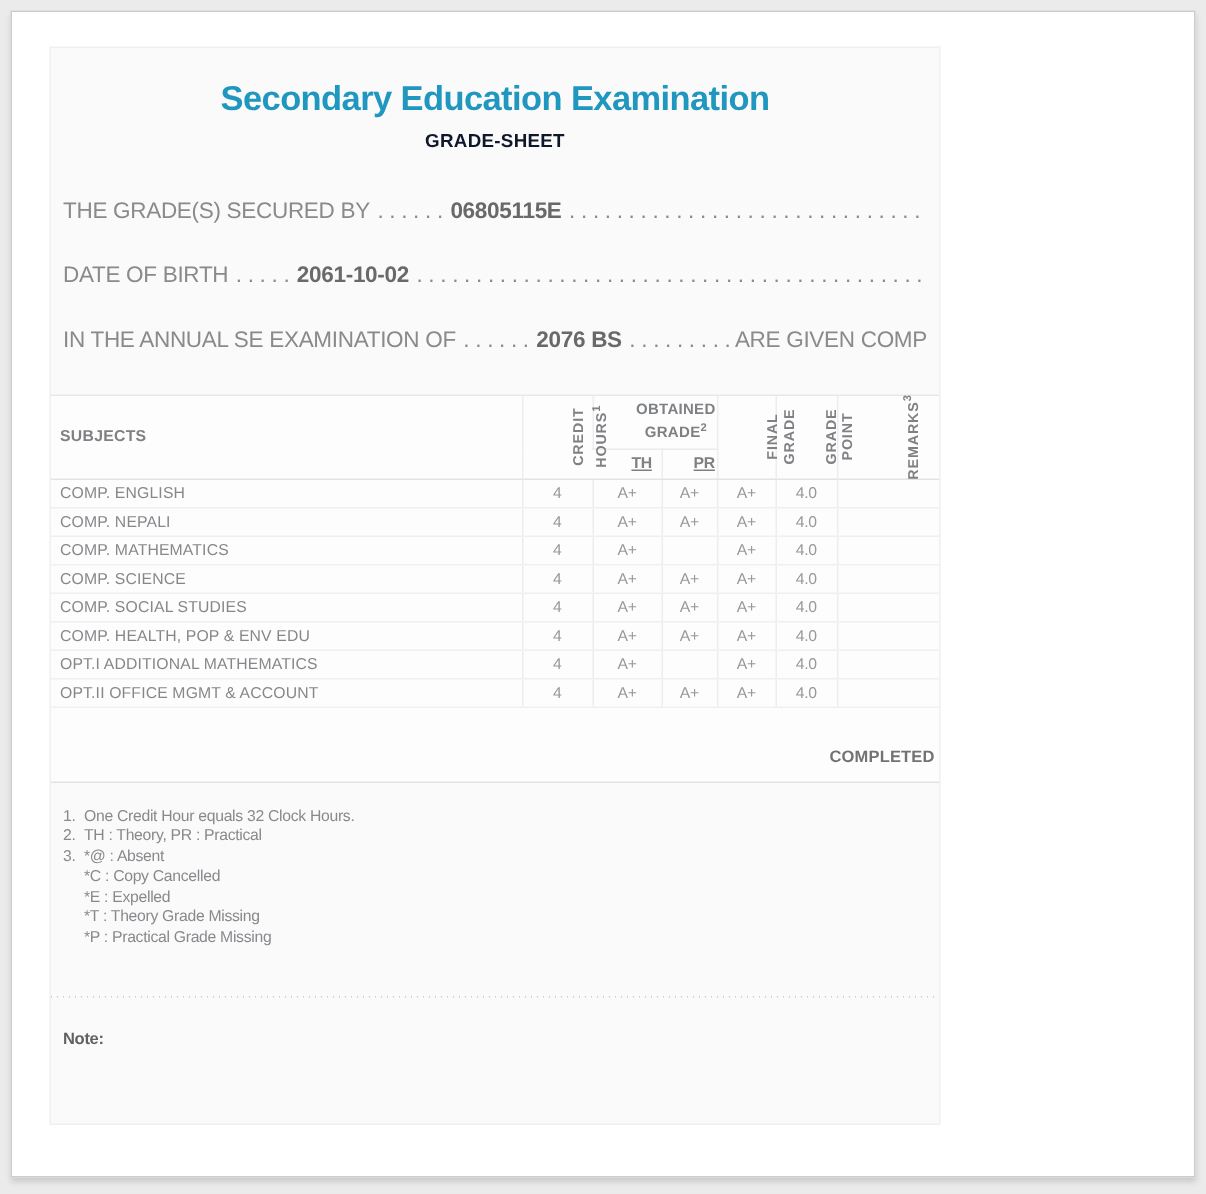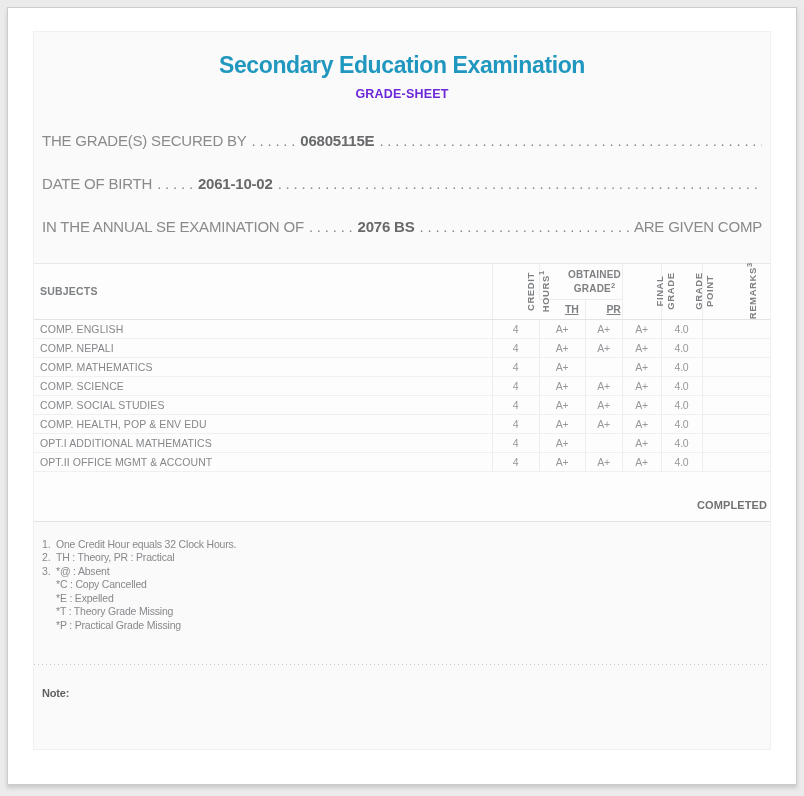--- a/index.html
+++ b/index.html
@@ -9,21 +9,21 @@
     font-family:"Liberation Sans","DejaVu Sans",sans-serif;
     color:#8a8a8a;
     letter-spacing:-0.2px;
   }
   .card {
     position:absolute; left:7px; top:7px; width:790px; height:778px;
     background:#ffffff; border:1px solid #cccccc;
     box-shadow:0 3px 4px rgba(0,0,0,0.14);
   }
   .panel {
-    position:absolute; left:25px; top:23px; width:738px; height:719px;
+    position:absolute; left:25px; top:23px; width:594px; height:719px;
     background:#fafafa; border:1px solid #f0f0f0;
     overflow:hidden;
   }
   
   .title {
     margin-top:20px; text-align:center;
     font-size:23px; line-height:26px; font-weight:bold;
     font-stretch:condensed; letter-spacing:-0.4px;
   }
   .subtitle {
@@ -105,21 +105,21 @@
   .note-heading { font-size:11px; font-weight:bold; color:#5f6163; line-height:14px; }
   .note-text { font-size:11px; line-height:14px; margin-top:0.5px; width:720px; }
 </style>
 </head>
 <body>
 
 <div class="card">
   <div class="panel">
 
     <div class="title" style="color: rgb(32, 151, 191);">Secondary Education Examination</div>
-    <div class="subtitle" style="color: #6d28d9;">GRADE-SHEET</div>
+    <div class="subtitle" style="color: #0f172a;">GRADE-SHEET</div>
 
     <div class="info">
       <div class="info-line">
         <span class="info-label">THE GRADE(S) SECURED BY</span>
         <span class="info-dots">. . . . . .</span>
         <span class="info-value">06805115E</span>
         <span class="info-fill">. . . . . . . . . . . . . . . . . . . . . . . . . . . . . . . . . . . . . . . . . . . . . . . . . . . . . . . . . . . . . . . . . . . . . . . . . . . . . . . . . . . . . . . . . . . . . . . . . . . . . . . . . . . . . . . . . . . . . . . . . . . . . . . . . . . .</span>
       </div>
       <div class="info-line">
         <span class="info-label">DATE OF BIRTH</span>

